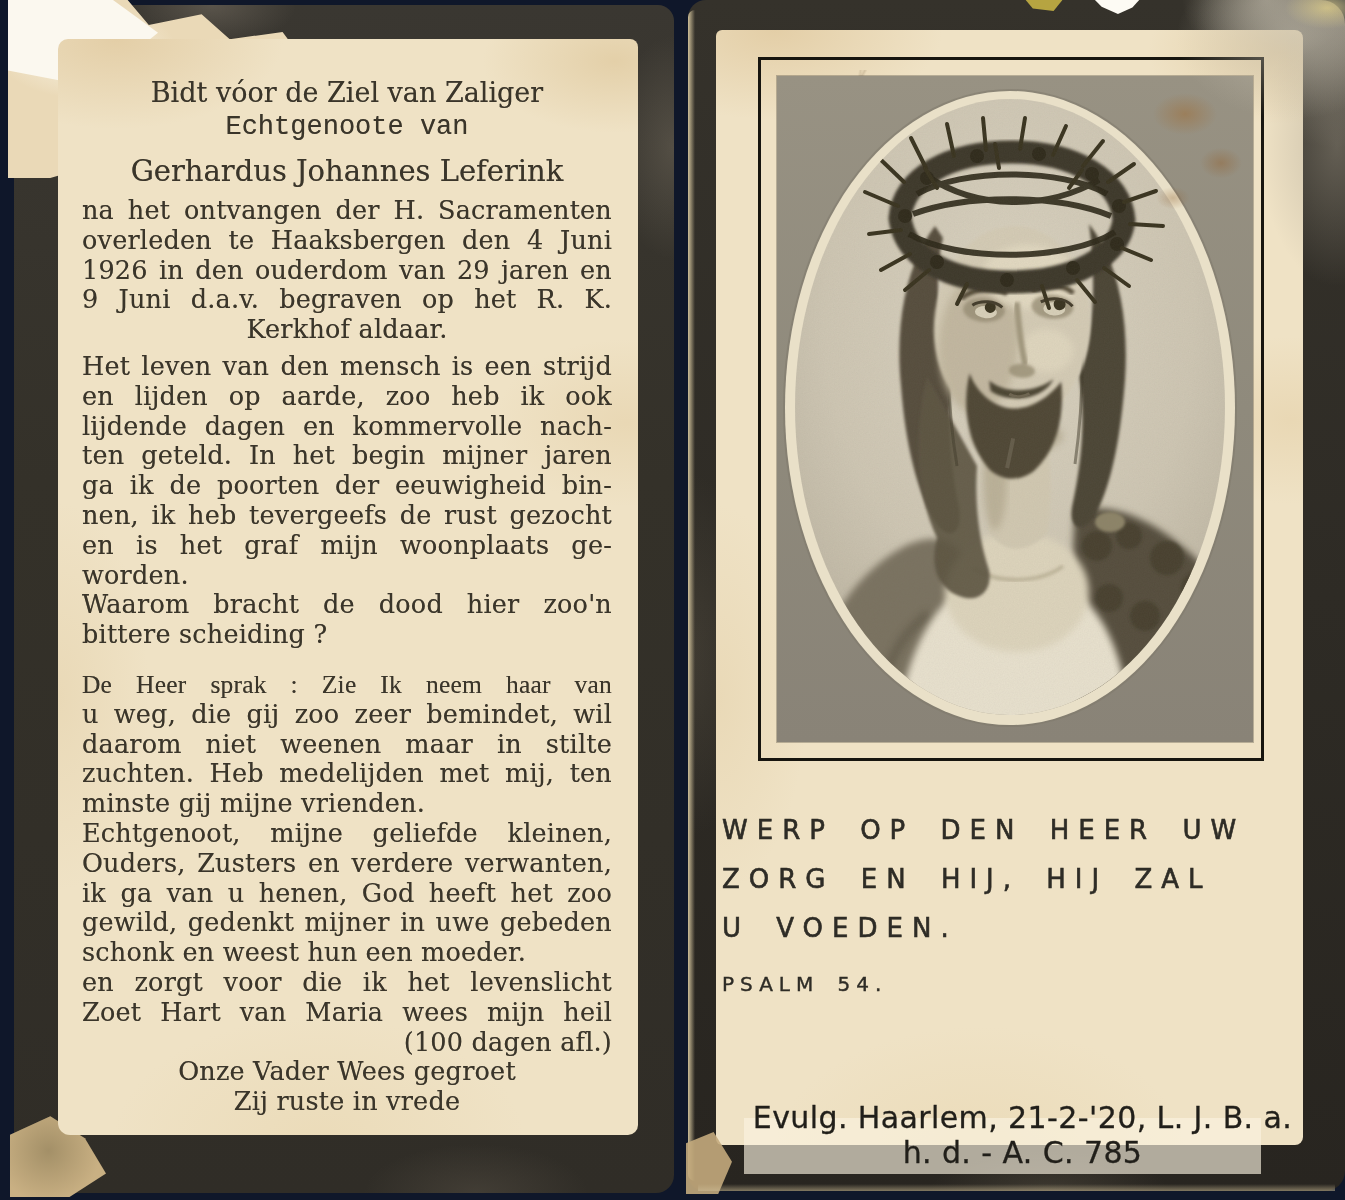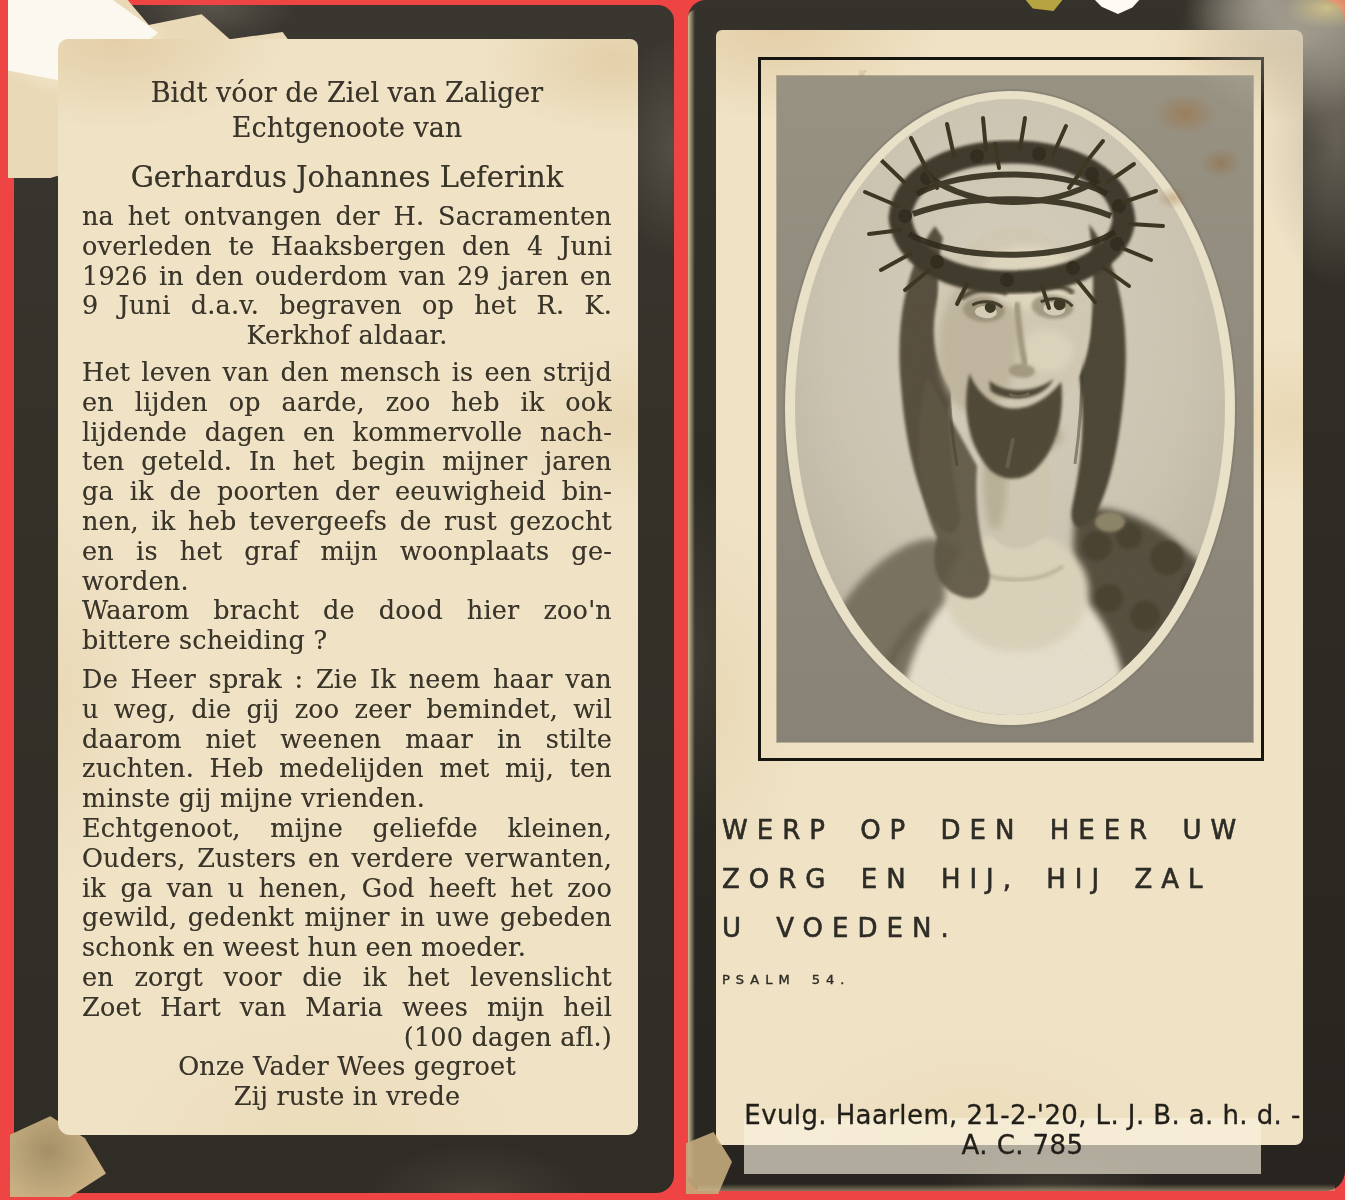--- a/index.html
+++ b/index.html
@@ -1,16 +1,16 @@
 <!DOCTYPE html>
 <html><head>
 <meta charset="utf-8">
 <style>
   html,body{margin:0;padding:0;background:#ffffff;}
-  .scan{position:relative;width:1345px;height:1200px;background:#ef4444;overflow:hidden;
+  .scan{position:relative;width:1345px;height:1200px;background:#0f172a;overflow:hidden;
         font-family:"DejaVu Serif","Liberation Serif",serif;}
 
   
   .card{position:absolute;}
   .card-left{left:14px;top:5px;width:660px;height:1188px;
     background-color:#37342f;
     background-image:
       radial-gradient(ellipse 120px 60px at 30% 0%, rgba(150,140,124,.35), transparent 70%),
       radial-gradient(ellipse 90px 160px at 100% 12%, rgba(148,138,120,.30), transparent 70%),
       radial-gradient(ellipse 160px 70px at 70% 100%, rgba(120,110,95,.25), transparent 70%),
@@ -76,44 +76,44 @@
 
   
   .text-col{position:absolute;left:24px;right:26px;top:38px;color:#3a352a;}
   .ln{text-shadow:0 0 .6px rgba(58,53,42,.55);}
   .a-justify{text-align:justify;text-align-last:justify;}
   .a-center{text-align:center;text-align-last:center;}
   .a-left{text-align:left;text-align-last:left;}
   .a-right{text-align:left;text-align-last:right;}
   .intro{font-size:27px;line-height:31px;margin-bottom:3px;}
   .name{font-size:35px;line-height:43px;margin-bottom:3px;}
-  .sub{font-size:27px;line-height:33px;margin-bottom:16px;}
+  .sub{font-size:27px;line-height:33px;margin-bottom:10px;font-family:Liberation Mono, monospace;}
   .spouse{font-size:29px;line-height:35px;margin-bottom:7px;}
   .body{font-size:25.5px;line-height:29.8px;letter-spacing:.2px;}
   .p1{margin-top:7px;}
-  .p2{margin-top:9px;}
+  .p2{margin-top:20px;font-family:Liberation Serif, serif;}
   .close{}
 
   
   .pic-frame{position:absolute;left:70px;top:57px;width:500px;height:698px;
     border:3px solid #17150f;background:transparent;}
   .portrait{position:absolute;left:89px;top:76px;width:476px;height:666px;display:block;
     box-shadow:0 0 0 1px rgba(80,74,62,.35);}
 
   
   .verse{position:absolute;left:34px;right:48px;top:806px;color:#2e2c26;text-align:left;
     font-family:"DejaVu Sans","Liberation Sans",sans-serif;}
   .vline{font-size:26px;line-height:49px;letter-spacing:9px;word-spacing:9px;
     -webkit-text-stroke:.6px #2e2c26;}
-  .verse-ref{margin-top:10px;font-size:13px;letter-spacing:6px;word-spacing:6px;
+  .verse-ref{margin-top:10px;font-size:20px;letter-spacing:6px;word-spacing:6px;
     -webkit-text-stroke:.4px #2e2c26;}
   .imprint-band{position:absolute;left:28px;right:42px;top:1088px;height:56px;
     background:rgba(250,243,224,.65);}
   .imprint{position:absolute;left:56px;right:44px;top:1100px;color:#211f1a;text-align:center;
-    font-family:"DejaVu Sans","Liberation Sans",sans-serif;font-size:26px;letter-spacing:.4px;
+    font-family:"DejaVu Sans","Liberation Sans",sans-serif;font-size:30px;letter-spacing:.4px;
     -webkit-text-stroke:.3px #211f1a;}
 </style>
 </head>
 <body>
 
 <div class="scan">
 
   <div class="card card-left">
     <div class="tear-tl"></div>
     <div class="tear-tl-white"></div>

